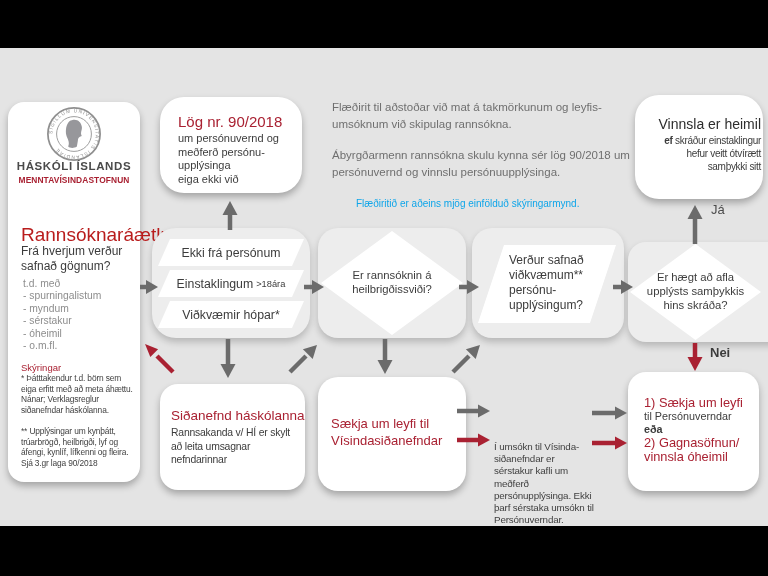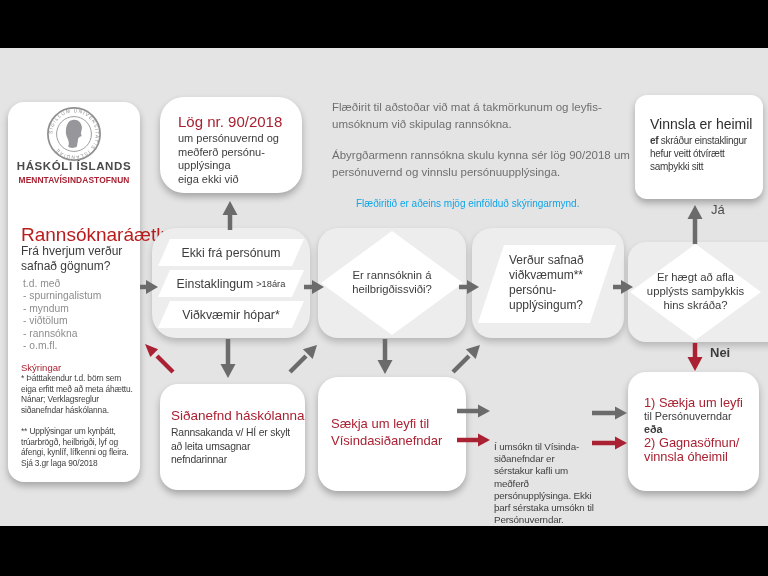--- a/index.html
+++ b/index.html
@@ -38,21 +38,21 @@
   .intro p{margin:0 0 14px 0;}
   .disc{font-size:10px;color:#0ea5e9;white-space:nowrap;margin-left:24px;}
 
   
   .lawbox{left:160px;top:97px;width:142px;height:96px;border-radius:24px;}
   .lawin{position:absolute;left:18px;top:16px;width:108px;}
   .lawtitle{font-size:15px;color:#a92132;margin-bottom:2px;white-space:nowrap;}
   .lawbody{font-size:11px;line-height:13.5px;color:#3c3c3c;}
 
   
-  .permit{left:635px;top:95px;width:128px;height:104px;border-radius:12px;}
+  .permit{left:635px;top:95px;width:128px;height:104px;border-radius:24px;text-align:right;}
   .permin{position:absolute;left:15px;top:21px;width:111px;}
   .permtitle{font-size:14px;color:#2d2d2d;white-space:nowrap;margin-bottom:2px;}
   .permbody{font-size:10px;line-height:13px;letter-spacing:-.3px;color:#3c3c3c;}
 
   
   .sources{left:152px;top:228px;width:158px;height:110px;border-radius:24px;}
   .sources .band{left:6px;width:146px;height:27px;font-size:12.3px;color:#3c3c3c;white-space:nowrap;}
   .b1{top:11px;} .b2{top:42px;} .b3{top:73px;}
   .agefine{font-size:9.3px;margin-left:3px;}
 
@@ -113,22 +113,22 @@
       <path d="M25 17 c7 -4 12 0 13 5 c1 4 -2 6 0 10 c-3 1 -4 2 -4 5 l-1 6 c-3 2 -7 2 -9 0 c2 -5 -1 -8 -2 -12 c-1 -5 0 -11 3 -14 z" fill="#97979b"></path>
     </svg>
     <div class="uni">HÁSKÓLI ÍSLANDS</div>
     <div class="inst">MENNTAVÍSINDASTOFNUN</div>
     <div class="plan">Rannsóknaráætlun</div>
     <div class="sbq">Frá hverjum verður safnað gögnum?</div>
     <div class="sbe">
       <div>t.d. með</div>
       <div>- spurningalistum</div>
       <div>- myndum</div>
-      <div>- viðtölum</div>
-      <div>- rannsókna</div>
+      <div>- sérstakur</div>
+      <div>- óheimil</div>
       <div>- o.m.fl.</div>
     </div>
     <div class="sbnt">Skýringar</div>
     <div class="sbn1">* Þátttakendur t.d. börn sem eiga erfitt með að meta áhættu. Nánar; Verklagsreglur siðanefndar háskólanna.</div>
     <div class="sbn2">** Upplýsingar um kynþátt, trúarbrögð, heilbrigði, lyf og áfengi, kynlíf, lífkenni og fleira. Sjá 3.gr laga 90/2018</div>
   </div>
 
   <div class="box lawbox">
     <div class="lawin">
       <div class="lawtitle">Lög nr. 90/2018</div>

